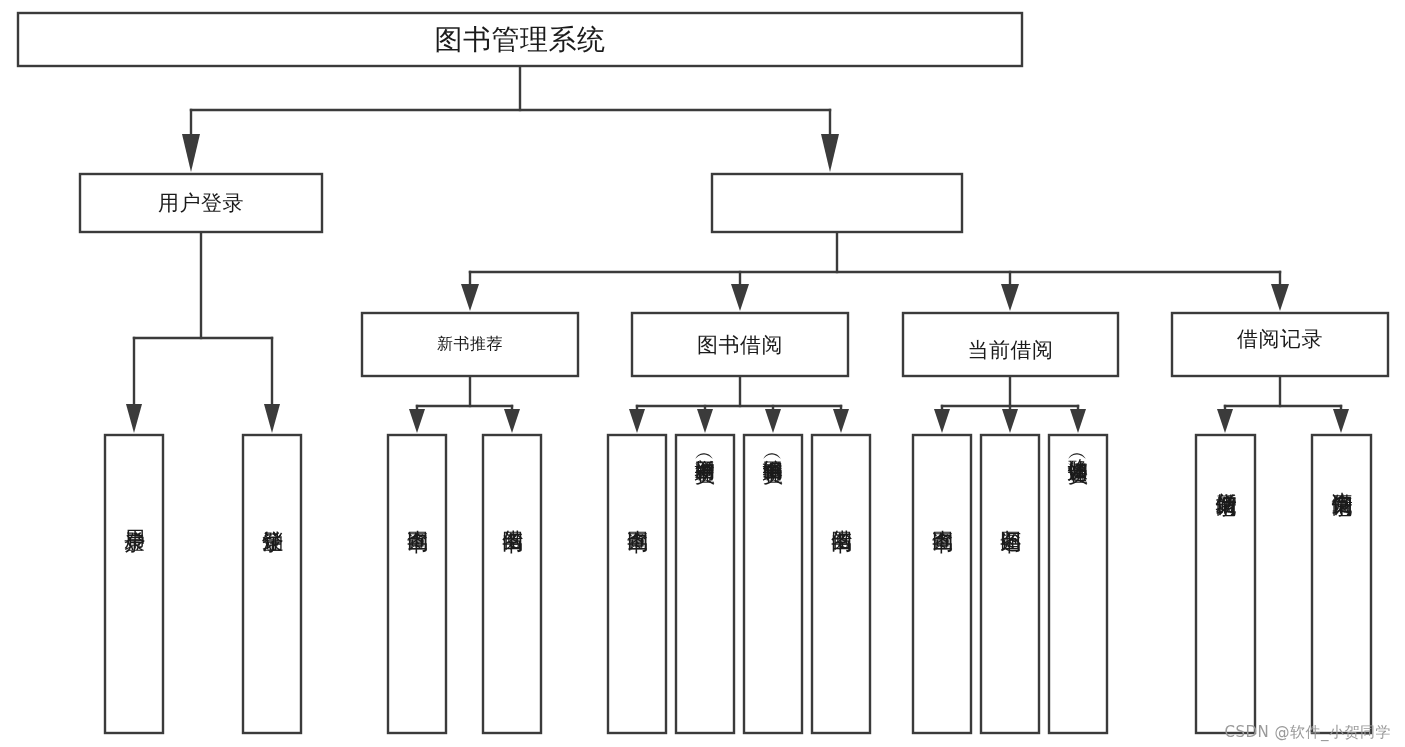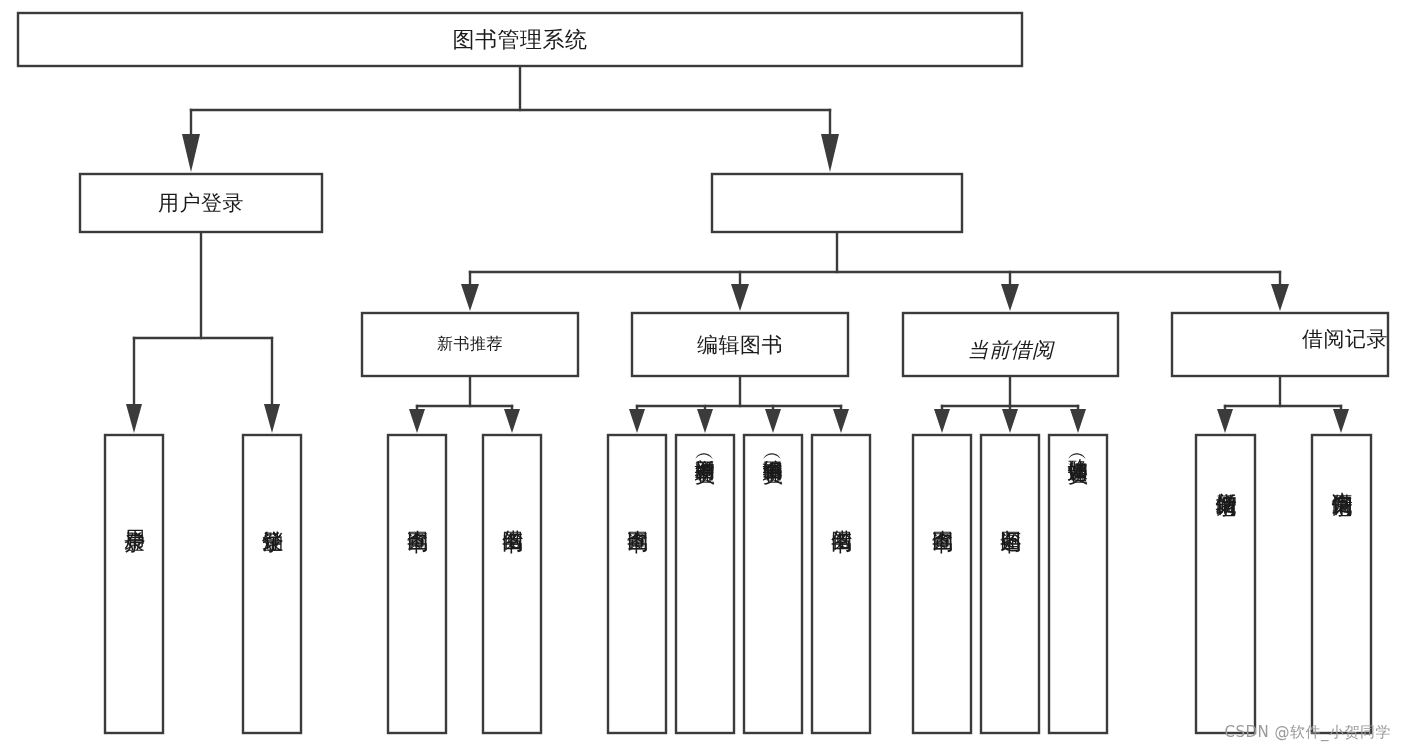--- a/index.html
+++ b/index.html
@@ -176,41 +176,41 @@
       <rect class="node-box" x="812" y="435" width="58" height="298"></rect>
       <rect class="node-box" x="913" y="435" width="58" height="298"></rect>
       <rect class="node-box" x="981" y="435" width="58" height="298"></rect>
       <rect class="node-box" x="1049" y="435" width="58" height="298"></rect>
       <rect class="node-box" x="1196" y="435" width="59" height="298"></rect>
       <rect class="node-box" x="1312" y="435" width="59" height="298"></rect>
     </g>
   </svg>
 
   <div class="horizontal-label-wrap" style="left:18px; top:13px; width:1004px; height:53px;">
-    <span class="horizontal-label" style="font-size:22px;">图书管理系统</span>
+    <span class="horizontal-label" style="font-size:28px;">图书管理系统</span>
   </div>
 
   <div class="horizontal-label-wrap" style="left:80px; top:174px; width:242px; height:58px;">
     <span class="horizontal-label" style="font-size:21px;">用户登录</span>
   </div>
 
 
   <div class="horizontal-label-wrap" style="left:362px; top:313px; width:216px; height:63px;">
     <span class="horizontal-label" style="font-size:16px;">新书推荐</span>
   </div>
 
   <div class="horizontal-label-wrap" style="left:632px; top:313px; width:216px; height:63px;">
-    <span class="horizontal-label" style="font-size:21px;">编辑图书</span>
-  </div>
-
-  <div class="horizontal-label-wrap" style="left:903px; top:313px; width:215px; height:74px;font-style:italic;">
+    <span class="horizontal-label" style="font-size:21px;">图书借阅</span>
+  </div>
+
+  <div class="horizontal-label-wrap" style="left:903px; top:313px; width:215px; height:74px;">
     <span class="horizontal-label" style="font-size:21px;">当前借阅</span>
   </div>
 
-  <div class="horizontal-label-wrap" style="left:1172px; top:313px; width:216px; height:52px;justify-content:flex-end;">
+  <div class="horizontal-label-wrap" style="left:1172px; top:313px; width:216px; height:52px;">
     <span class="horizontal-label" style="font-size:21px;">借阅记录</span>
   </div>
 
   <div class="vertical-label-wrap" style="left:105px; top:435px; width:58px; height:298px;">
     <span class="vertical-label" style="margin-top:78px;">用户登录</span>
   </div>
 
   <div class="vertical-label-wrap" style="left:243px; top:435px; width:58px; height:298px;">
     <span class="vertical-label" style="margin-top:78px;">注销登录</span>
   </div>

